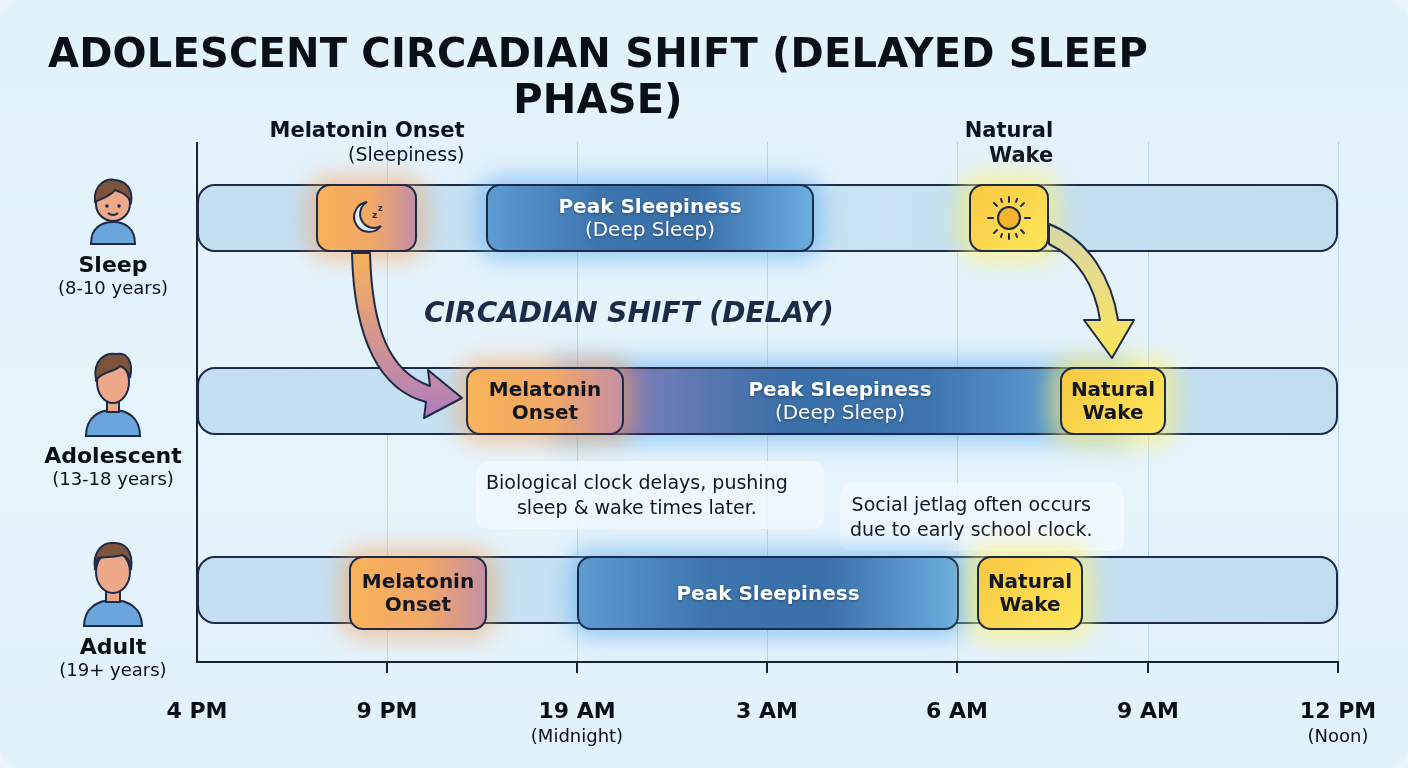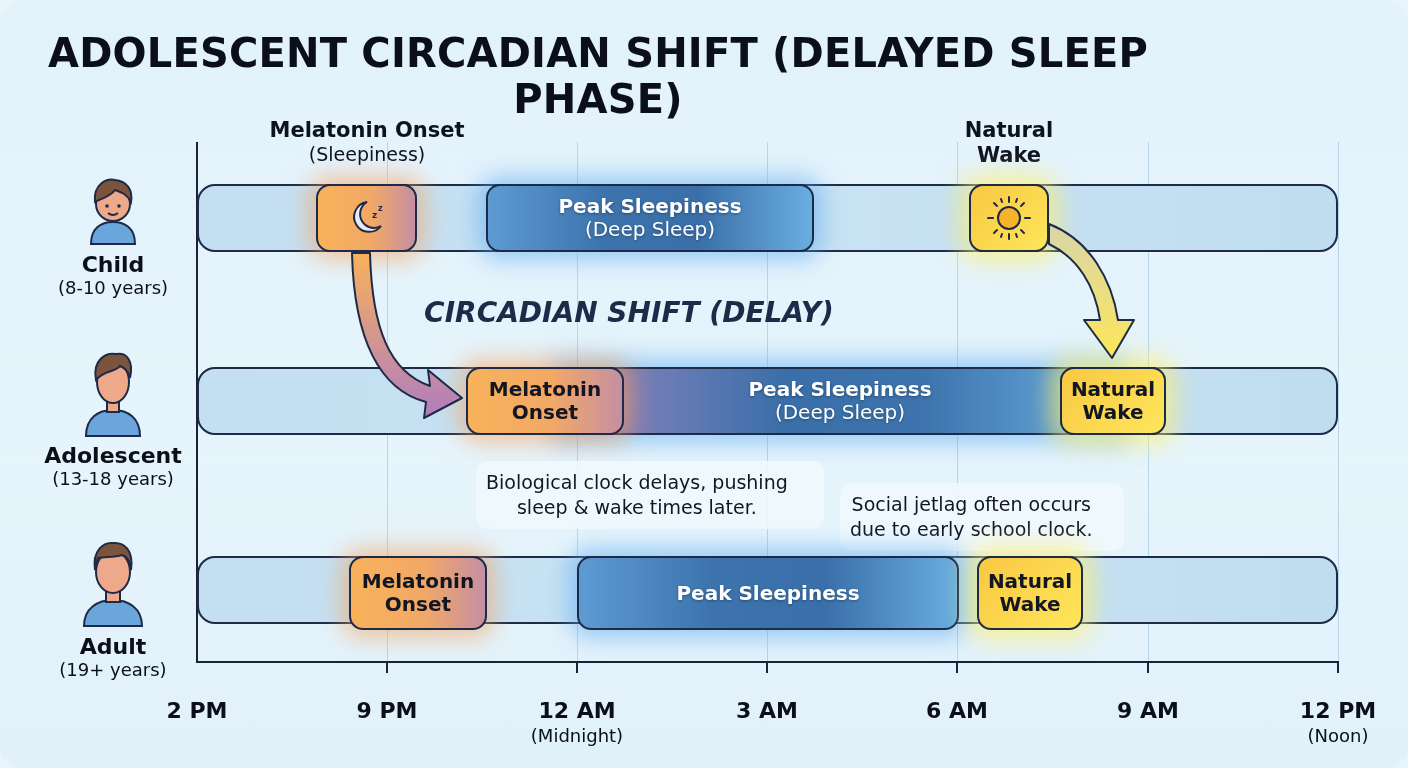--- a/index.html
+++ b/index.html
@@ -56,21 +56,21 @@
     color: #121622; font-weight: 700; font-size: 20px;
   }
   .peak {
     background: linear-gradient(90deg, #5d9bd2 0%, #3d74ad 35%, #3a6fa9 65%, #6aaee0 100%);
     box-shadow: 0 0 22px 8px rgba(90,170,240,0.55);
     color: #ffffff; font-size: 20px;
   }
   .peak .main { font-weight: 700; text-shadow: 0 1px 3px rgba(0,0,0,0.35); }
   .peak .sub { font-weight: 400; text-shadow: 0 1px 3px rgba(0,0,0,0.35); }
 
-  .head-label { position: absolute; text-align: center; transform: translateX(-50%); white-space: nowrap; line-height: 1.2; }
+  .head-label { position: absolute; text-align: right; transform: translateX(-50%); white-space: nowrap; line-height: 1.2; }
   .head-label .main { display: block; font-weight: 700; font-size: 21px; }
   .head-label .sub { display: block; font-size: 19px; }
 
   .shift-title {
     position: absolute; left: 629px; top: 296px; transform: translateX(-50%);
     font-weight: 700; font-size: 28px; color: #1d2a48; white-space: nowrap; font-style: italic;
   }
   .note {
     position: absolute; background: rgba(240,248,253,0.9); border-radius: 12px;
     text-align: center; font-size: 19px; line-height: 1.3; color: #121622;
@@ -106,21 +106,21 @@
 
 <svg class="avatar" style="left:113px; top:174px;" width="56" height="72" viewBox="0 0 56 72">
   <path d="M6 70 C6 54 16 48 28 48 C40 48 50 54 50 70 Z" fill="#6aa6dc" stroke="#1d2a48" stroke-width="2"></path>
   <circle cx="28" cy="30" r="17" fill="#eea98a" stroke="#1d2a48" stroke-width="2"></circle>
   <path d="M10 28 C8 10 22 4 30 6 C42 7 48 16 46 28 C42 20 36 18 30 16 C26 22 18 24 10 28 Z" fill="#7b543b" stroke="#1d2a48" stroke-width="2"></path>
   <circle cx="22" cy="32" r="1.8" fill="#1d2a48"></circle>
   <circle cx="34" cy="32" r="1.8" fill="#1d2a48"></circle>
   <path d="M23 39 Q28 43 33 39" stroke="#1d2a48" stroke-width="2" fill="none"></path>
 </svg>
 <div class="row-label" style="left:113px; top:252px;">
-  <span class="name">Child</span>
+  <span class="name">Sleep</span>
   <span class="age">(8-10 years)</span>
 </div>
 
 <div class="track" style="top:184px;"></div>
 <div class="box peak" style="left:486px; top:184px; width:328px; height:68px;">
   <span class="main">Peak Sleepiness</span>
   <span class="sub">(Deep Sleep)</span>
 </div>
 <div class="box mel" style="left:316px; top:184px; width:101px; height:68px;">
   <svg width="48" height="48" viewBox="0 0 48 48">
@@ -229,27 +229,27 @@
 </svg>
 
 <div class="tick" style="left:386px;"></div>
 <div class="tick" style="left:576px;"></div>
 <div class="tick" style="left:766px;"></div>
 <div class="tick" style="left:956px;"></div>
 <div class="tick" style="left:1147px;"></div>
 <div class="tick" style="left:1337px;"></div>
 
 <div class="tick-label" style="left:197px;">
-  <span>2 PM</span>
+  <span>4 PM</span>
 </div>
 <div class="tick-label" style="left:387px;">
   <span>9 PM</span>
 </div>
 <div class="tick-label" style="left:577px;">
-  <span>12 AM</span>
+  <span>19 AM</span>
   <span class="tick-sub">(Midnight)</span>
 </div>
 <div class="tick-label" style="left:767px;">
   <span>3 AM</span>
 </div>
 <div class="tick-label" style="left:957px;">
   <span>6 AM</span>
 </div>
 <div class="tick-label" style="left:1148px;">
   <span>9 AM</span>

